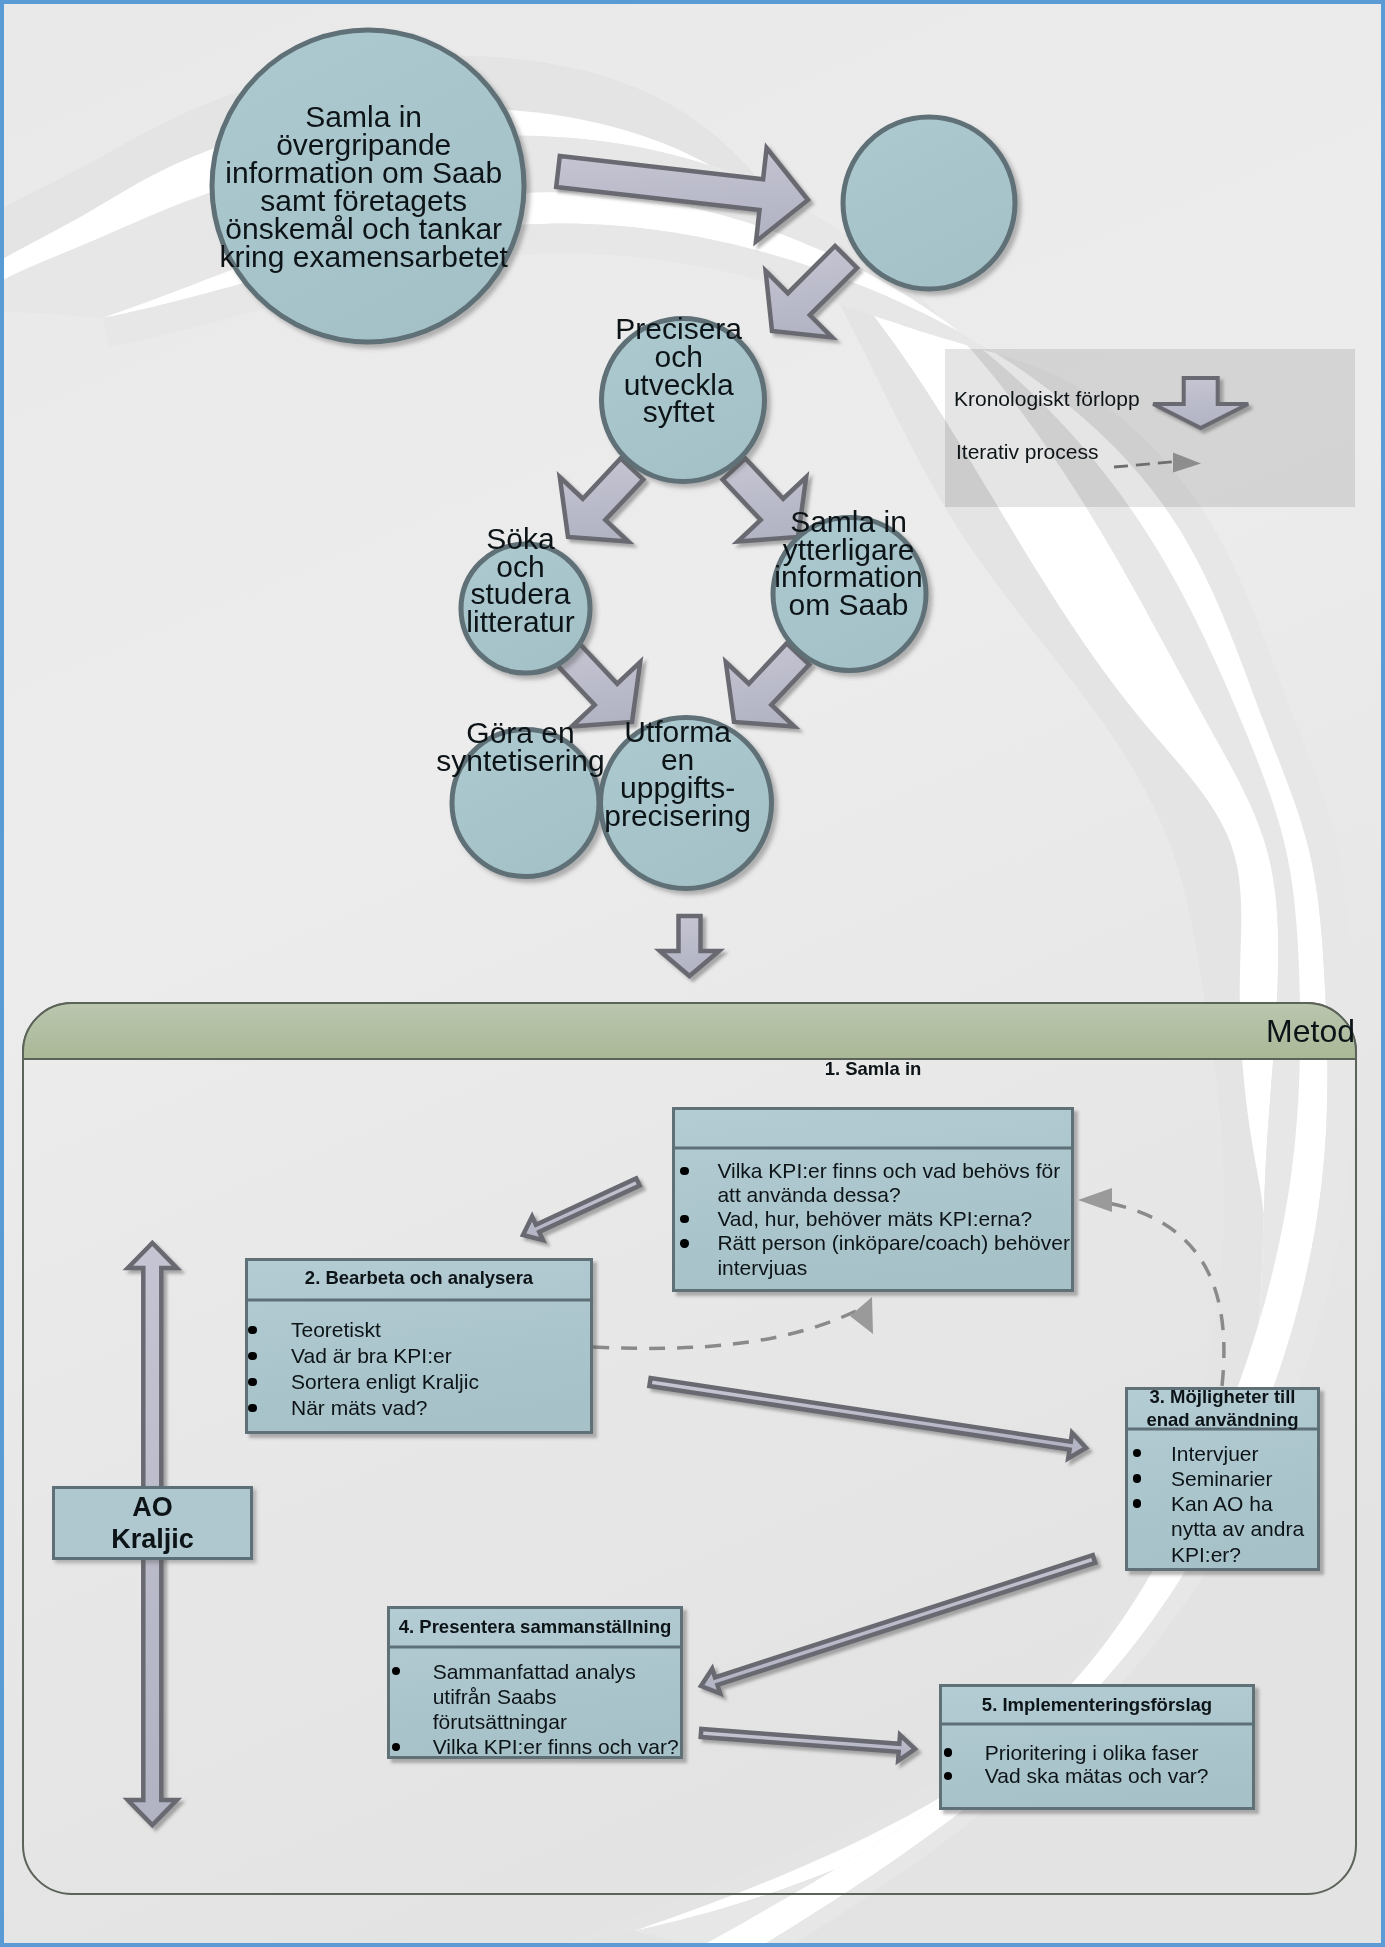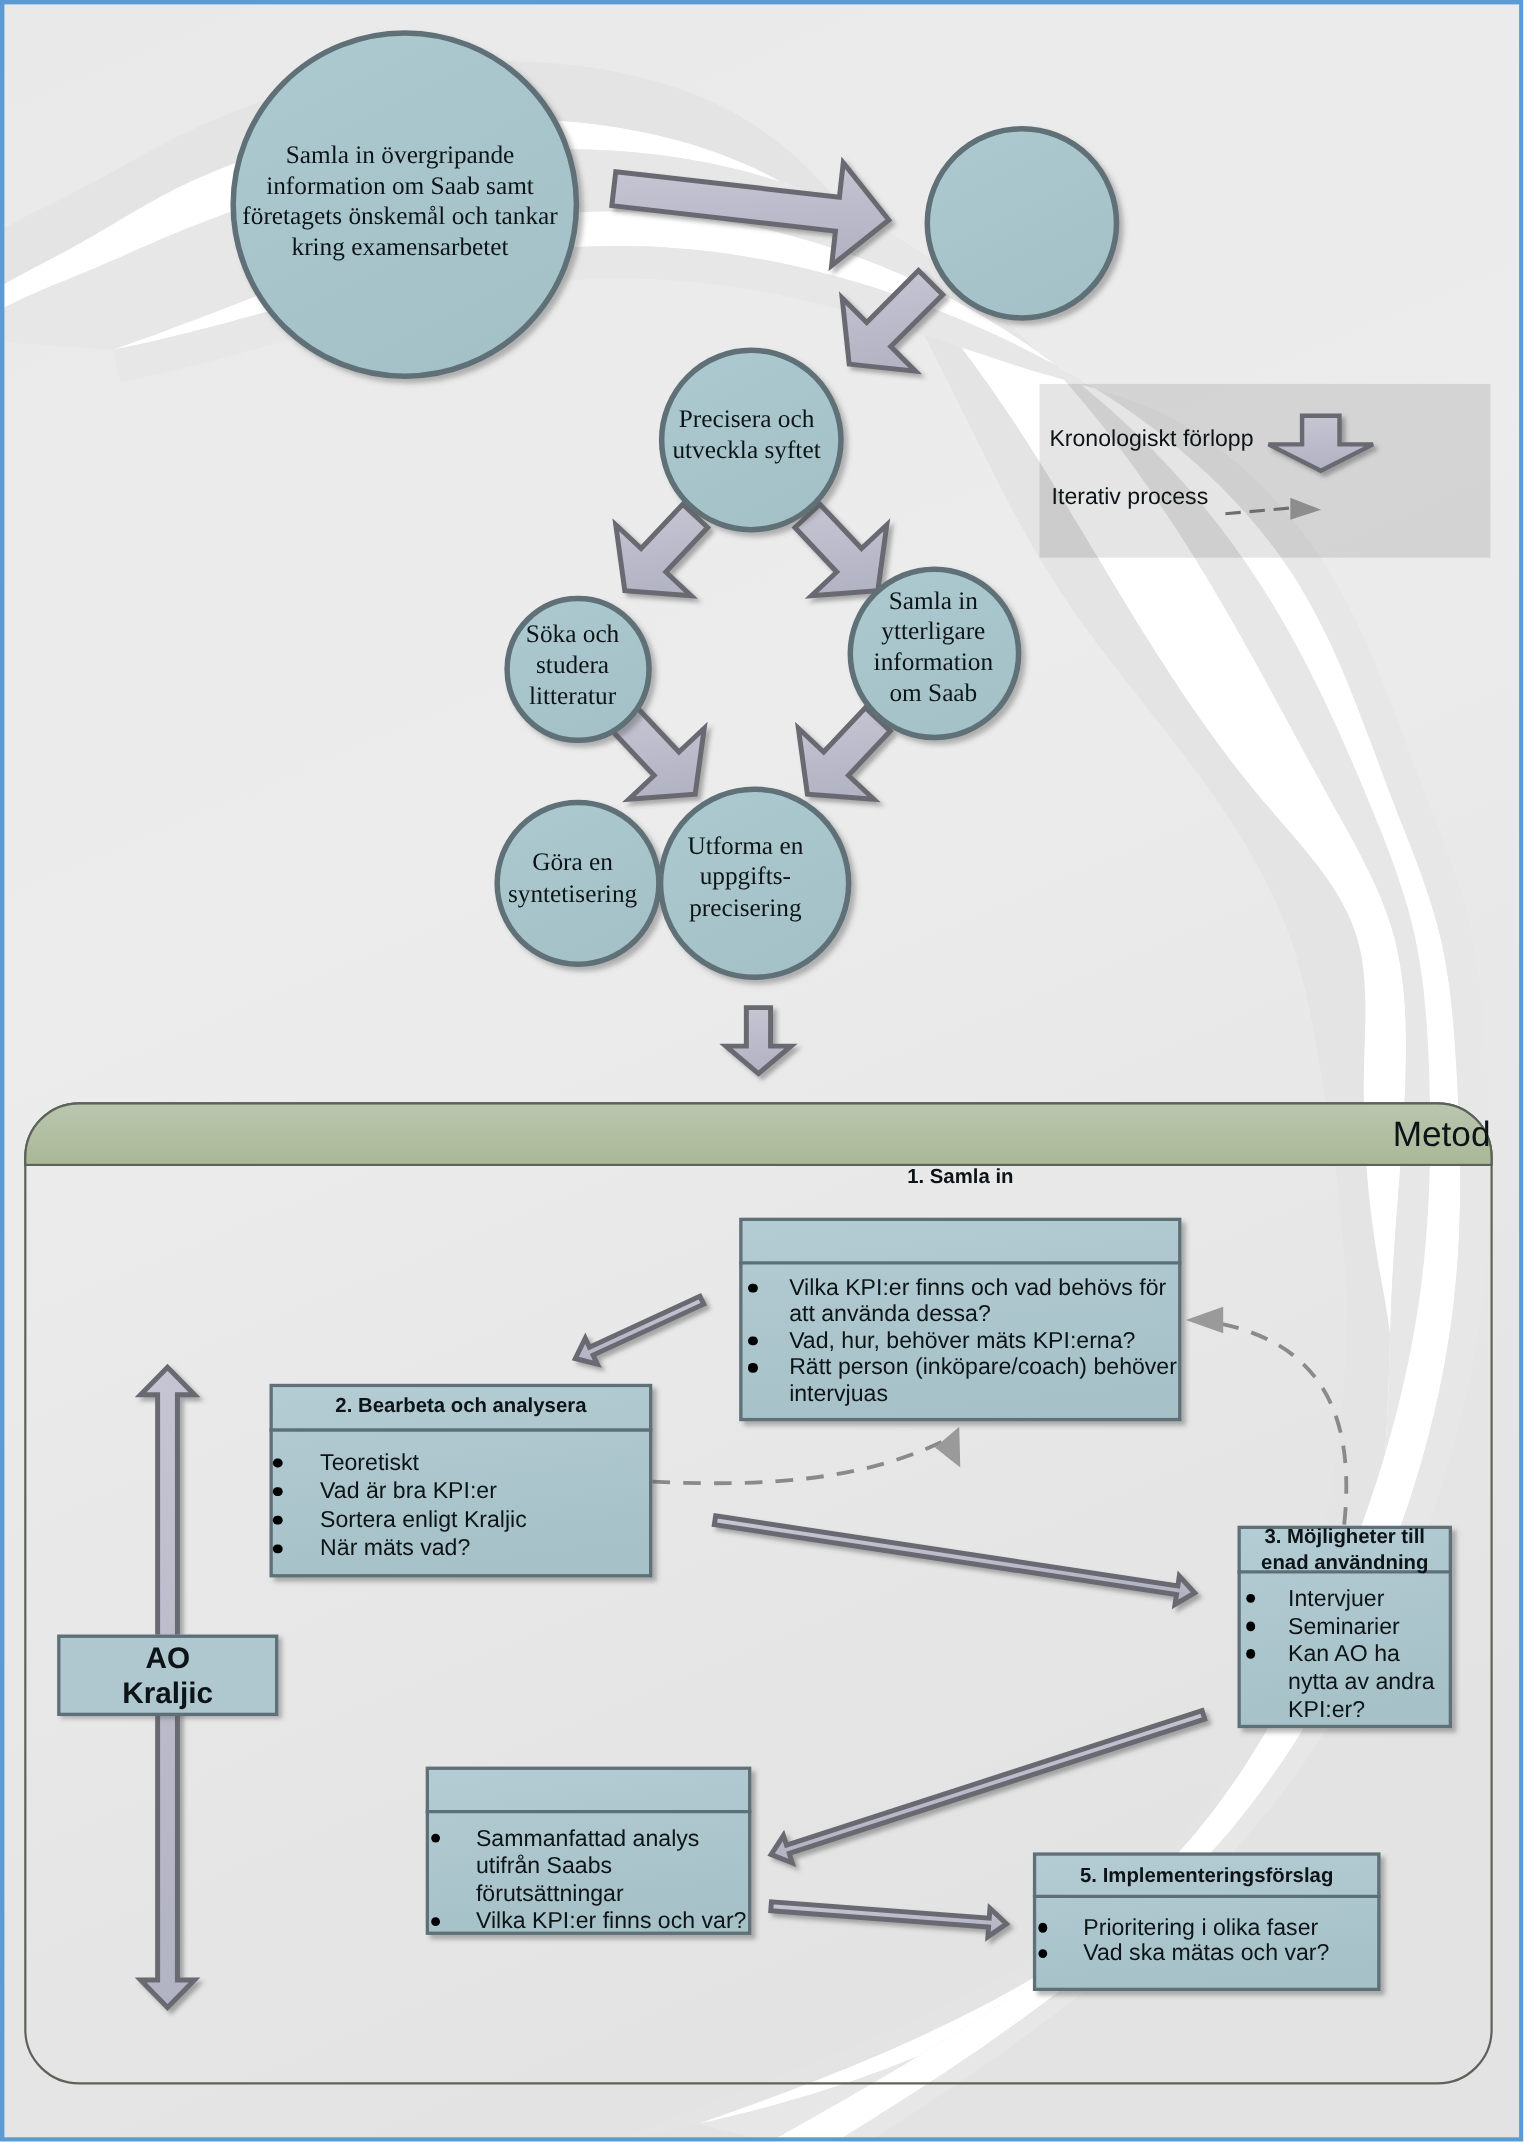--- a/index.html
+++ b/index.html
@@ -3,22 +3,22 @@
 <meta charset="utf-8">
 <style>
   html,body{margin:0;padding:0;background:#fff;}
   #page{position:relative;width:1385px;height:1947px;overflow:hidden;
         background:#EAEAEA;
         font-family:"Liberation Sans",sans-serif;color:#0D1417;}
   #pageborder{position:absolute;left:0;top:0;width:1385px;height:1947px;
         box-sizing:border-box;border:4px solid #5B9BD5;pointer-events:none;z-index:99;}
   .lyr{position:absolute;left:0;top:0;width:1385px;height:1947px;}
   .node{position:absolute;box-sizing:border-box;
-        display:flex;align-items:center;justify-content:center;text-align:center;
-        font-size:23px;line-height:27px;font-family:Liberation Serif, serif;}
+        display:flex;justify-content:center;text-align:center;
+        font-size:30px;line-height:27px;}
   .legendbox{position:absolute;background:rgba(0,0,0,0.10);}
   .lglabel{position:absolute;font-size:21px;line-height:25px;white-space:nowrap;}
   .metodtitle{position:absolute;font-size:32px;line-height:36px;text-align:right;width:100%;}
   .cardhead{position:absolute;font-weight:bold;font-size:18.5px;line-height:23px;
             text-align:center;display:flex;align-items:center;justify-content:center;}
   .cardbody{position:absolute;font-size:21px;line-height:24.5px;}
   .cb-item{position:absolute;}
   .cb-bullet{position:absolute;width:8.4px;height:8.4px;border-radius:50%;background:#000;}
   .axlabel{position:absolute;font-weight:bold;font-size:27px;line-height:32.5px;
            text-align:center;display:flex;flex-direction:column;
@@ -151,20 +151,21 @@
 <div class="cb-item" style="position:relative;"><span class="cb-bullet" style="left:-42.6px;top:8.8px;"></span><span>Vad är bra KPI:er</span></div>
 <div class="cb-item" style="position:relative;"><span class="cb-bullet" style="left:-42.6px;top:8.8px;"></span><span>Sortera enligt Kraljic</span></div>
 <div class="cb-item" style="position:relative;"><span class="cb-bullet" style="left:-42.6px;top:8.8px;"></span><span>När mäts vad?</span></div>
 </div>
 <div class="cardhead" style="left:1129px;top:1387px;width:187px;height:42px;">3. Möjligheter till enad användning</div>
 <div class="cardbody" style="left:1171px;top:1440.5px;width:145px;line-height:25.3px;">
 <div class="cb-item" style="position:relative;"><span class="cb-bullet" style="left:-38.0px;top:8.4px;"></span><span>Intervjuer</span></div>
 <div class="cb-item" style="position:relative;"><span class="cb-bullet" style="left:-38.0px;top:8.4px;"></span><span>Seminarier</span></div>
 <div class="cb-item" style="position:relative;"><span class="cb-bullet" style="left:-38.0px;top:8.4px;"></span><span>Kan AO ha nytta av andra KPI:er?</span></div>
 </div>
+<div class="cardhead" style="left:391px;top:1606px;width:288px;height:41px;">4. Presentera sammanställning</div>
 <div class="cardbody" style="left:432.7px;top:1658.5px;width:248px;line-height:25.2px;">
 <div class="cb-item" style="position:relative;"><span class="cb-bullet" style="left:-41.2px;top:8.4px;"></span><span>Sammanfattad analys utifrån Saabs förutsättningar</span></div>
 <div class="cb-item" style="position:relative;"><span class="cb-bullet" style="left:-41.2px;top:8.4px;"></span><span>Vilka KPI:er finns och var?</span></div>
 </div>
 <div class="cardhead" style="left:943px;top:1684px;width:308px;height:40px;">5. Implementeringsförslag</div>
 <div class="cardbody" style="left:984.8px;top:1740.5px;width:260px;line-height:23.8px;">
 <div class="cb-item" style="position:relative;"><span class="cb-bullet" style="left:-41.099999999999994px;top:7.7px;"></span><span>Prioritering i olika faser</span></div>
 <div class="cb-item" style="position:relative;"><span class="cb-bullet" style="left:-41.099999999999994px;top:7.7px;"></span><span>Vad ska mätas och var?</span></div>
 </div>
 <div style="position:absolute;left:52px;top:1486px;width:201px;height:74px;box-sizing:border-box;border:3px solid #5E7077;background:#AFC8CF;box-shadow:3px 3px 4px rgba(85,85,85,0.4);"></div>

